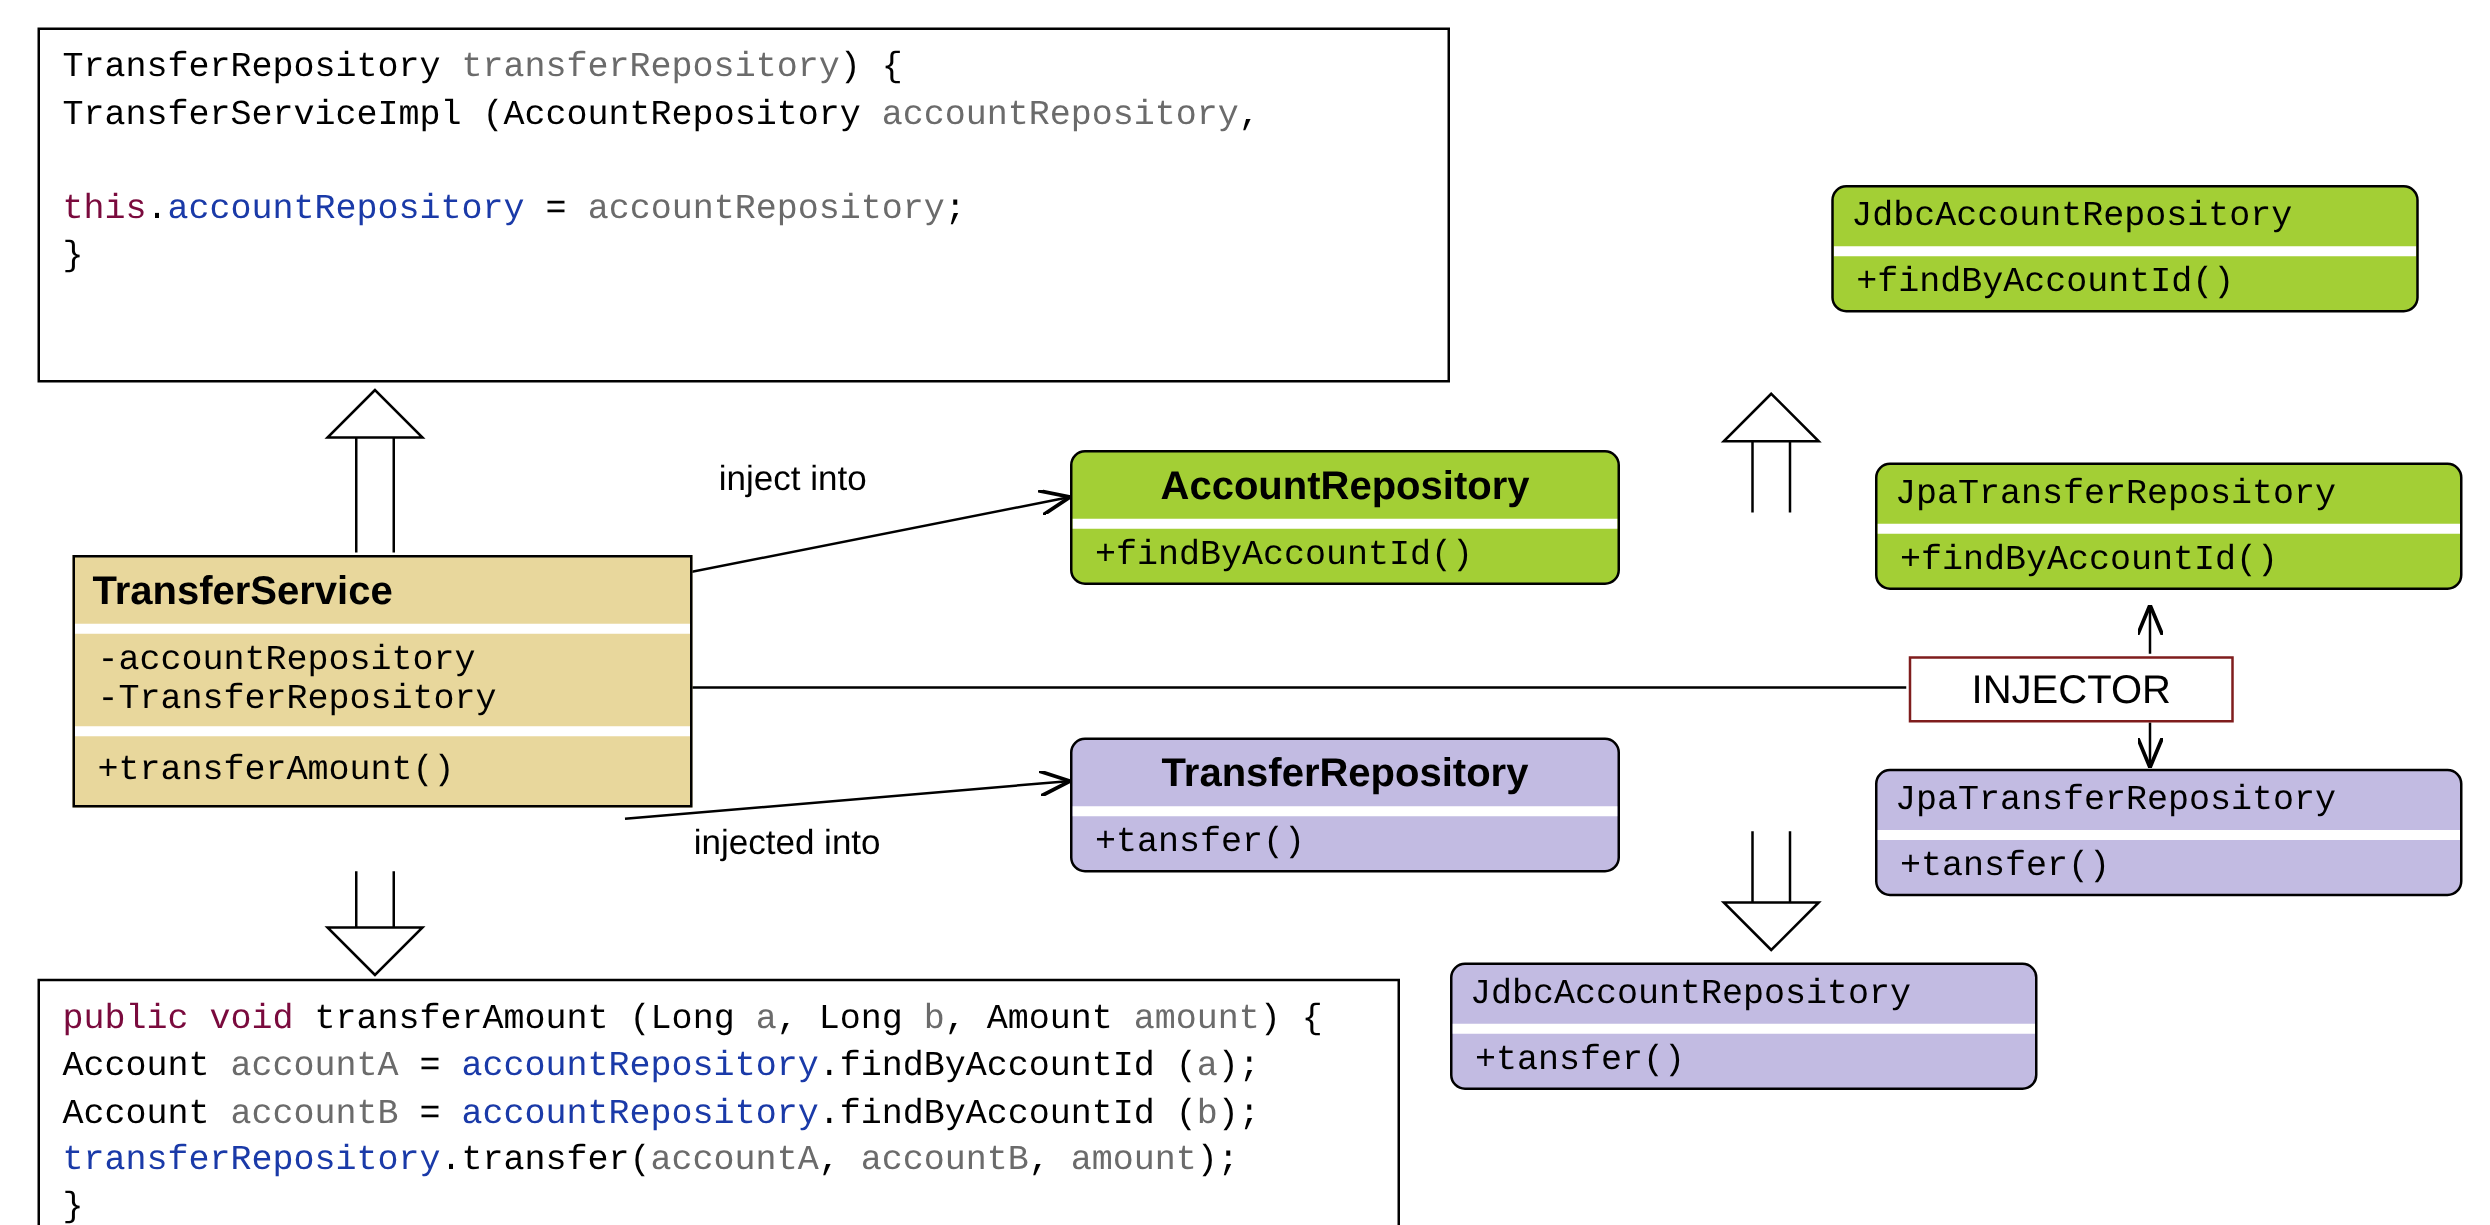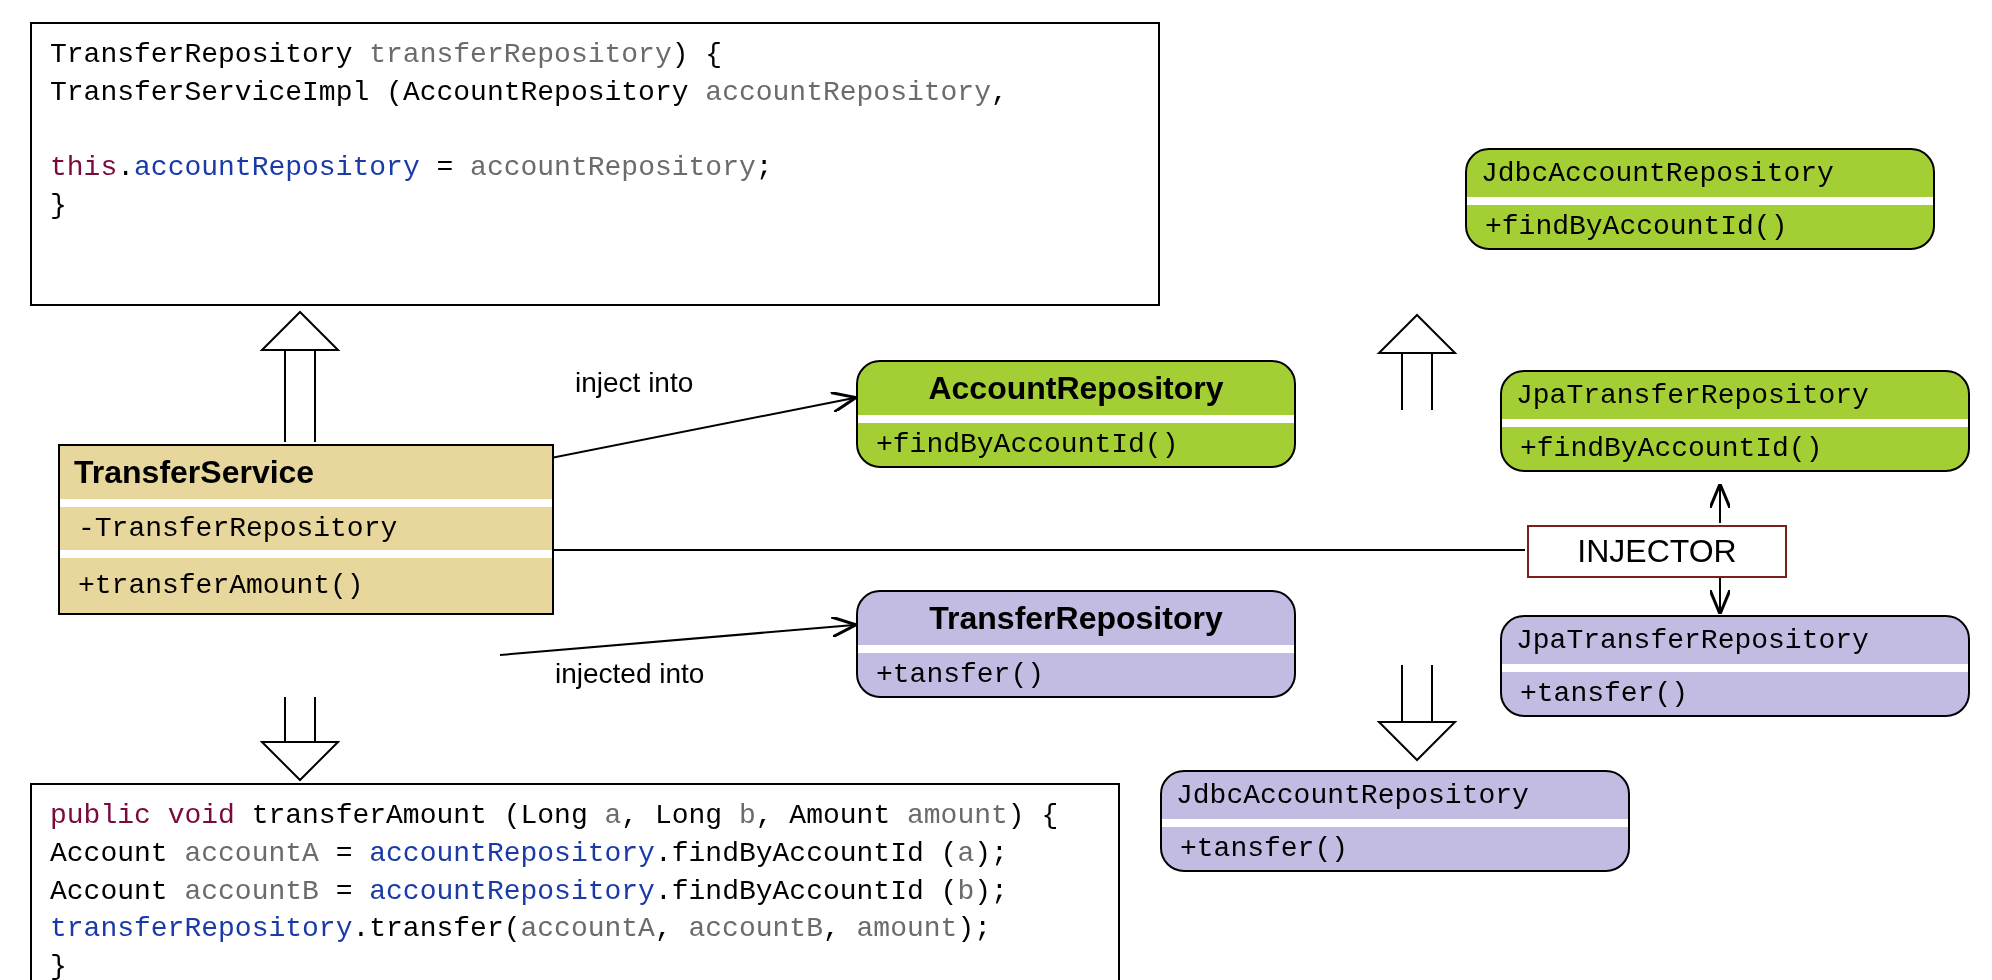--- a/index.html
+++ b/index.html
@@ -35,21 +35,21 @@
     font-family: "Courier New", monospace;
     font-size: 28px;
   }
   .classbox .title {
     padding: 8px 14px;
     font-family: Arial, Helvetica, sans-serif;
     font-size: 32px;
     font-weight: bold;
   }
   .classbox .title-center { text-align: center; }
-  .classbox.pill { border-radius: 24px; overflow: hidden; }
+  .classbox.pill { border-radius: 12px; overflow: hidden; }
   .tan { background: #e8d79c; }
   .green { background: #a3cf35; }
   .purple { background: #c2bbe2; }
   .injector {
     border: 2px solid #7f1d1d;
     background: #fff;
     font-family: Arial, Helvetica, sans-serif;
     font-size: 32px;
     padding: 6px 20px;
     text-align: center;
@@ -115,20 +115,21 @@
   <div>&nbsp;</div>
   <div>
     <span class="kw">this</span><span>.</span><span class="ref">accountRepository</span><span> = </span><span class="param">accountRepository</span><span>;</span>
   </div>
   <div>}</div>
 </div>
 
 <div class="abs classbox tan" style="left:58px; top:444px; width:496px;">
   <div class="title">TransferService</div>
   <div class="section">
+    <div>-accountRepository</div>
     <div>-TransferRepository</div>
   </div>
   <div class="section" style="padding-top:12px; padding-bottom:12px;">+transferAmount()</div>
 </div>
 
 <div class="abs classbox pill green" style="left:856px; top:360px; width:440px;">
   <div class="title title-center">AccountRepository</div>
   <div class="section">+findByAccountId()</div>
 </div>
 

